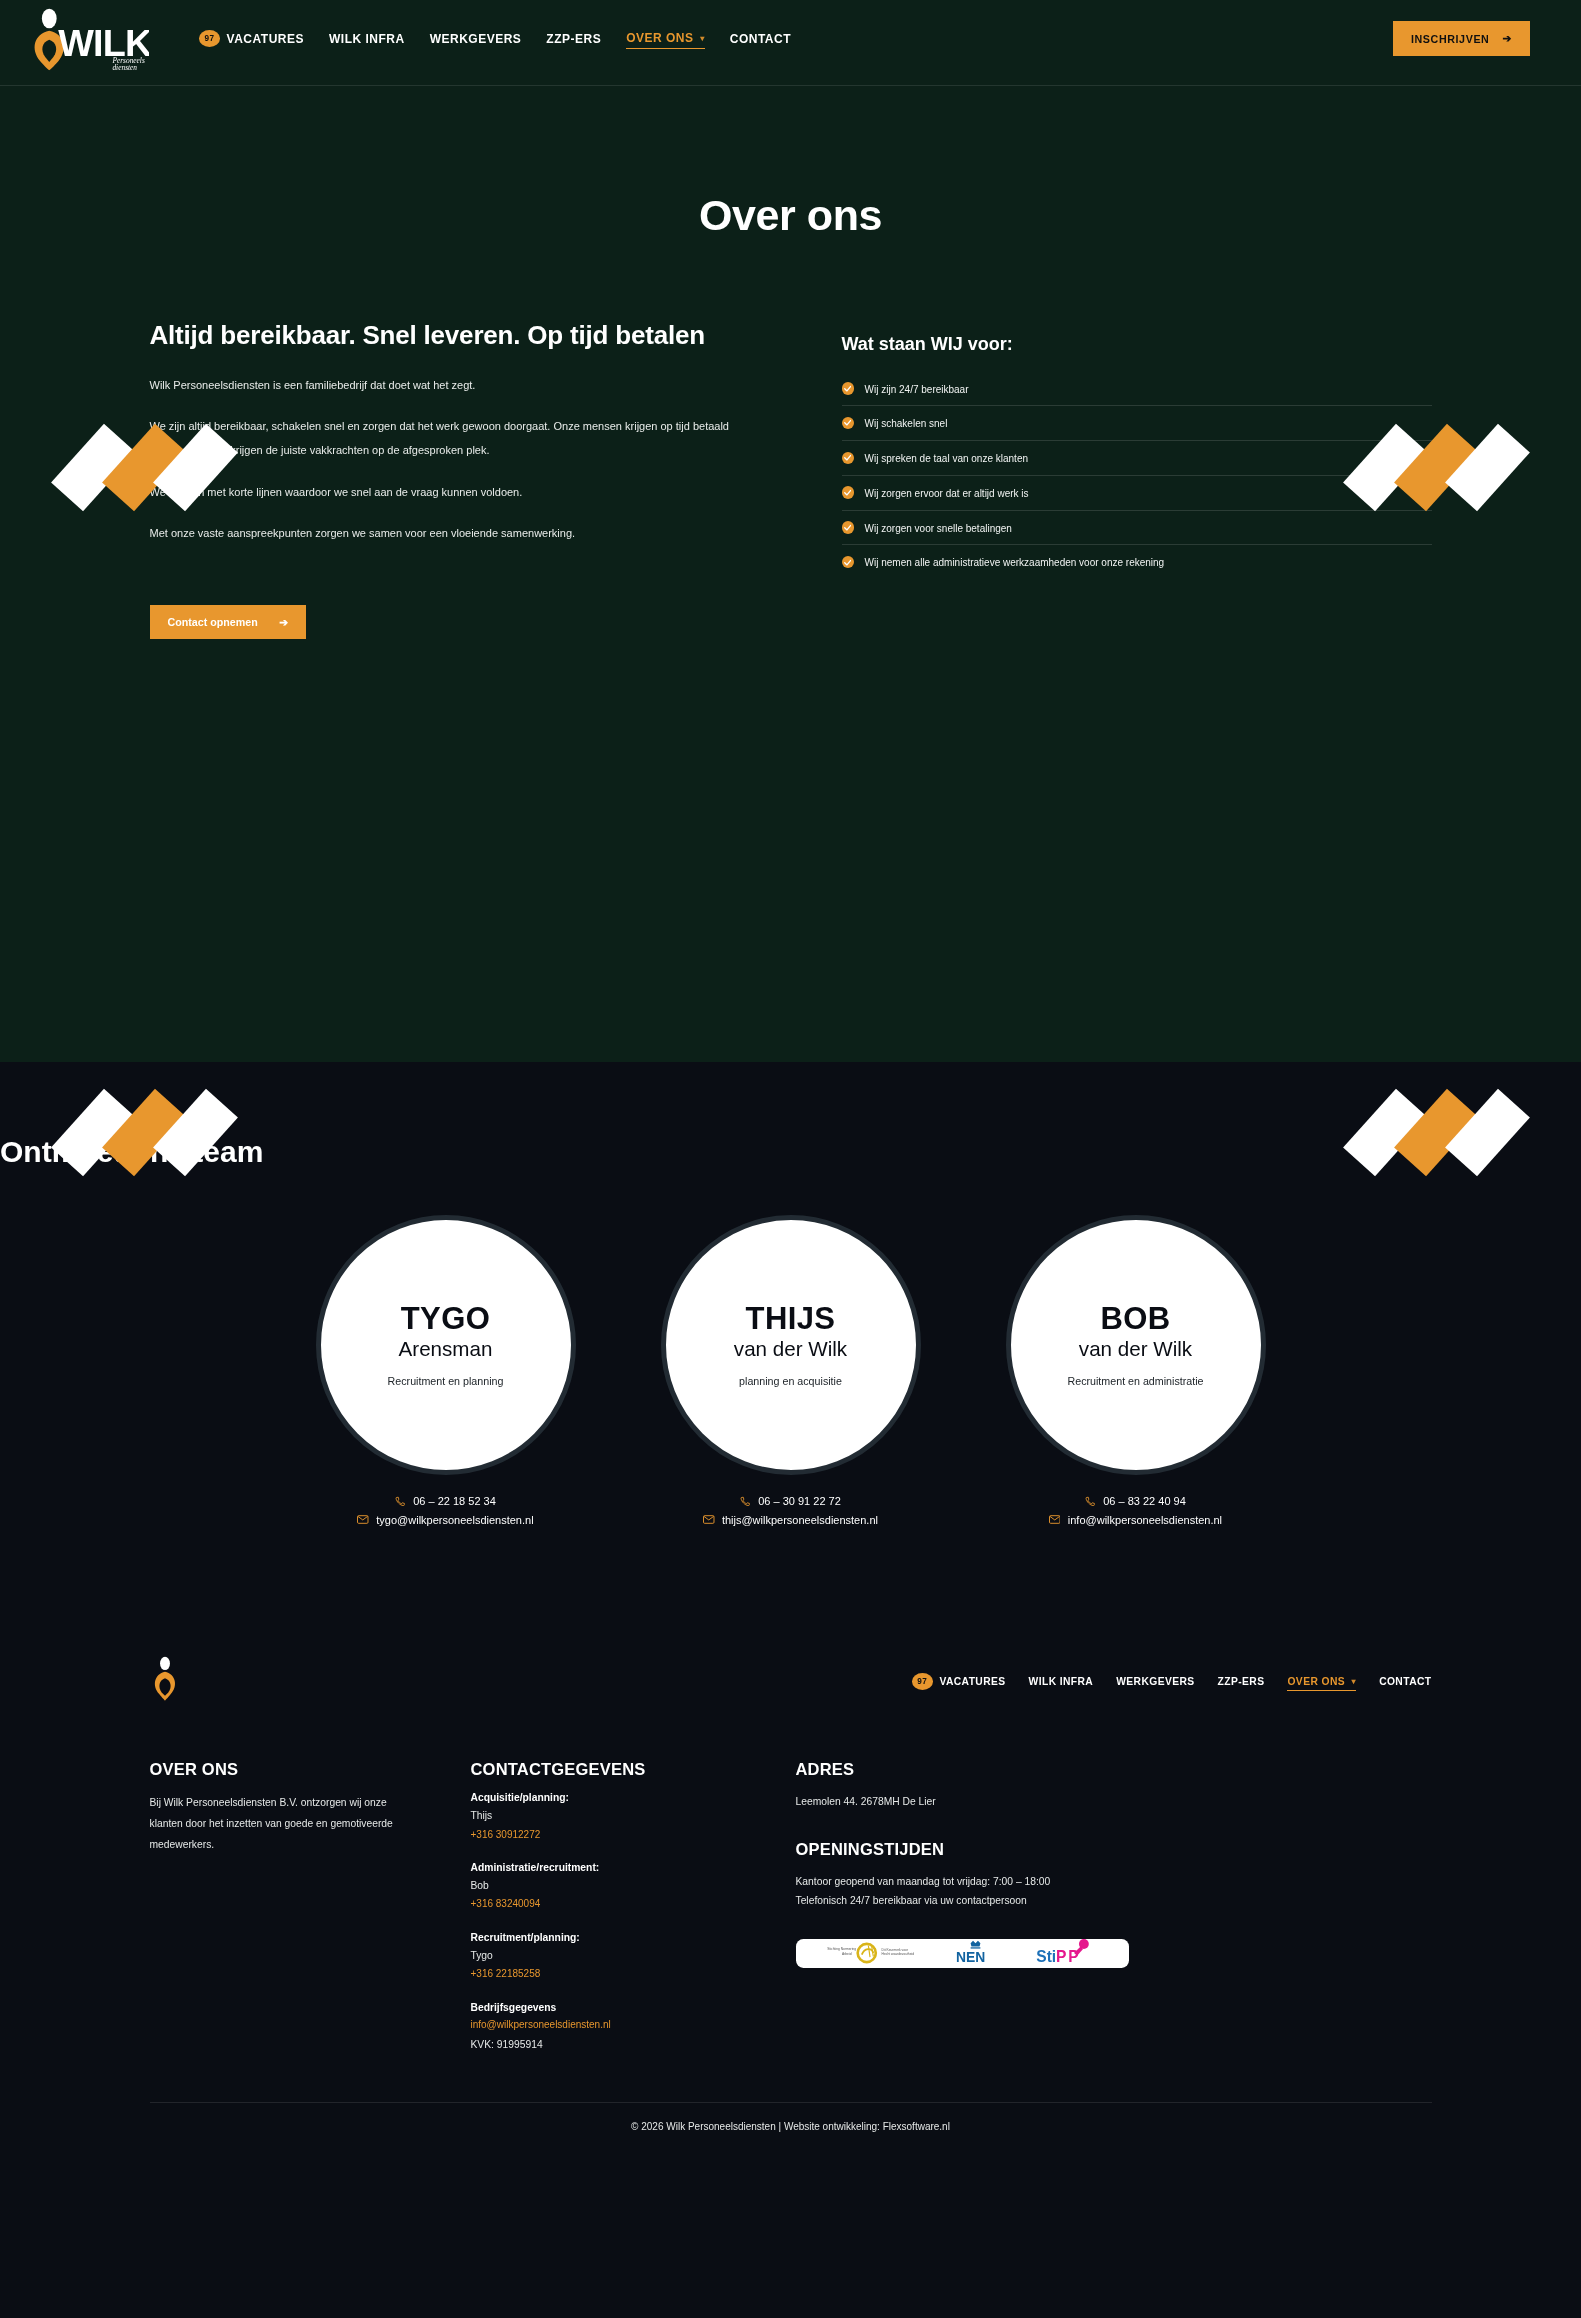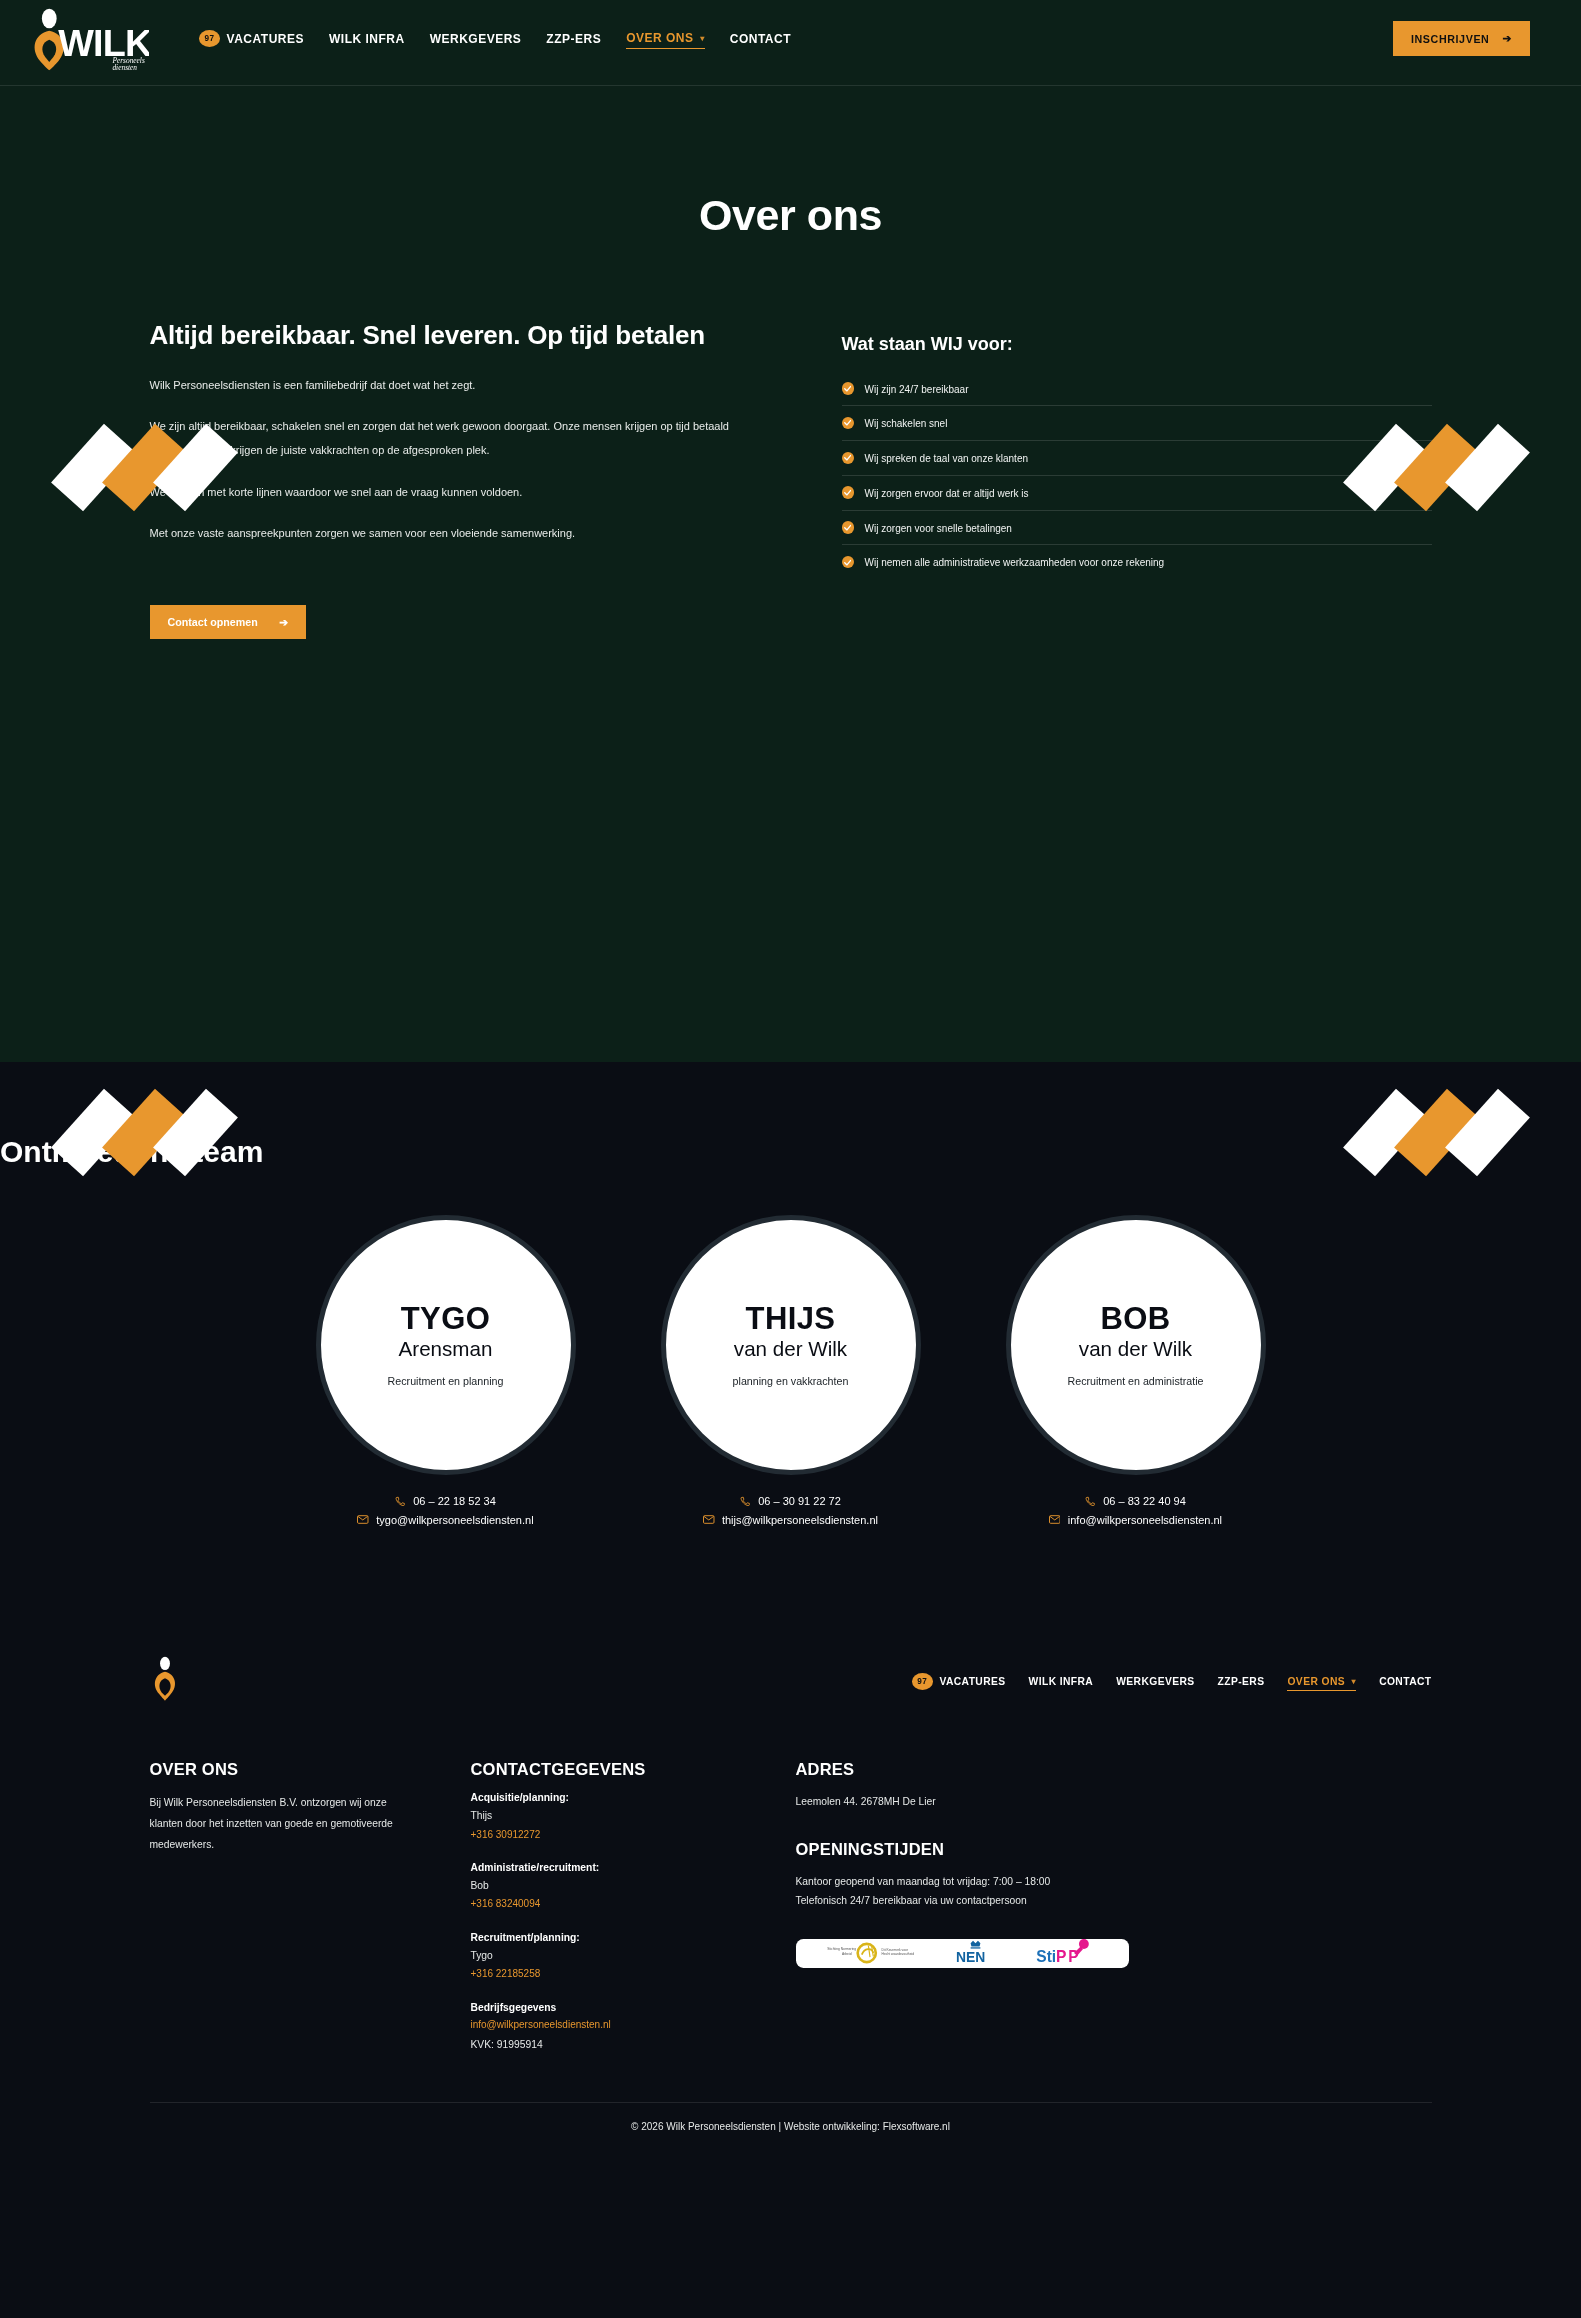--- a/index.html
+++ b/index.html
@@ -452,21 +452,21 @@
               </svg>
             <span>tygo@wilkpersoneelsdiensten.nl</span>
           </div>
         </div>
       </div>
 
       <div class="member">
         <div class="avatar-circle">
           <div class="m-first">THIJS</div>
           <div class="m-last">van der Wilk</div>
-          <div class="m-role">planning en vakkrachten</div>
+          <div class="m-role">planning en acquisitie</div>
         </div>
         <div class="m-contact">
           <div class="m-line">
             <svg width="10.7" height="10.7" viewBox="0 0 16 16">
                 <path d="M3 2 C2 2 1.5 2.8 1.6 3.6 C2.2 8.5 7.5 13.8 12.4 14.4 C13.2 14.5 14 14 14 13 L14 11 L10.8 10.2 L9.5 11.6 C7.6 10.7 5.3 8.4 4.4 6.5 L5.8 5.2 L5 2 Z" fill="none" stroke="#e8972e" stroke-width="1.3" stroke-linejoin="round"></path>
               </svg>
             <span>06 – 30 91 22 72</span>
           </div>
           <div class="m-line">
             <svg width="11.5" height="9" viewBox="0 0 16 12">

